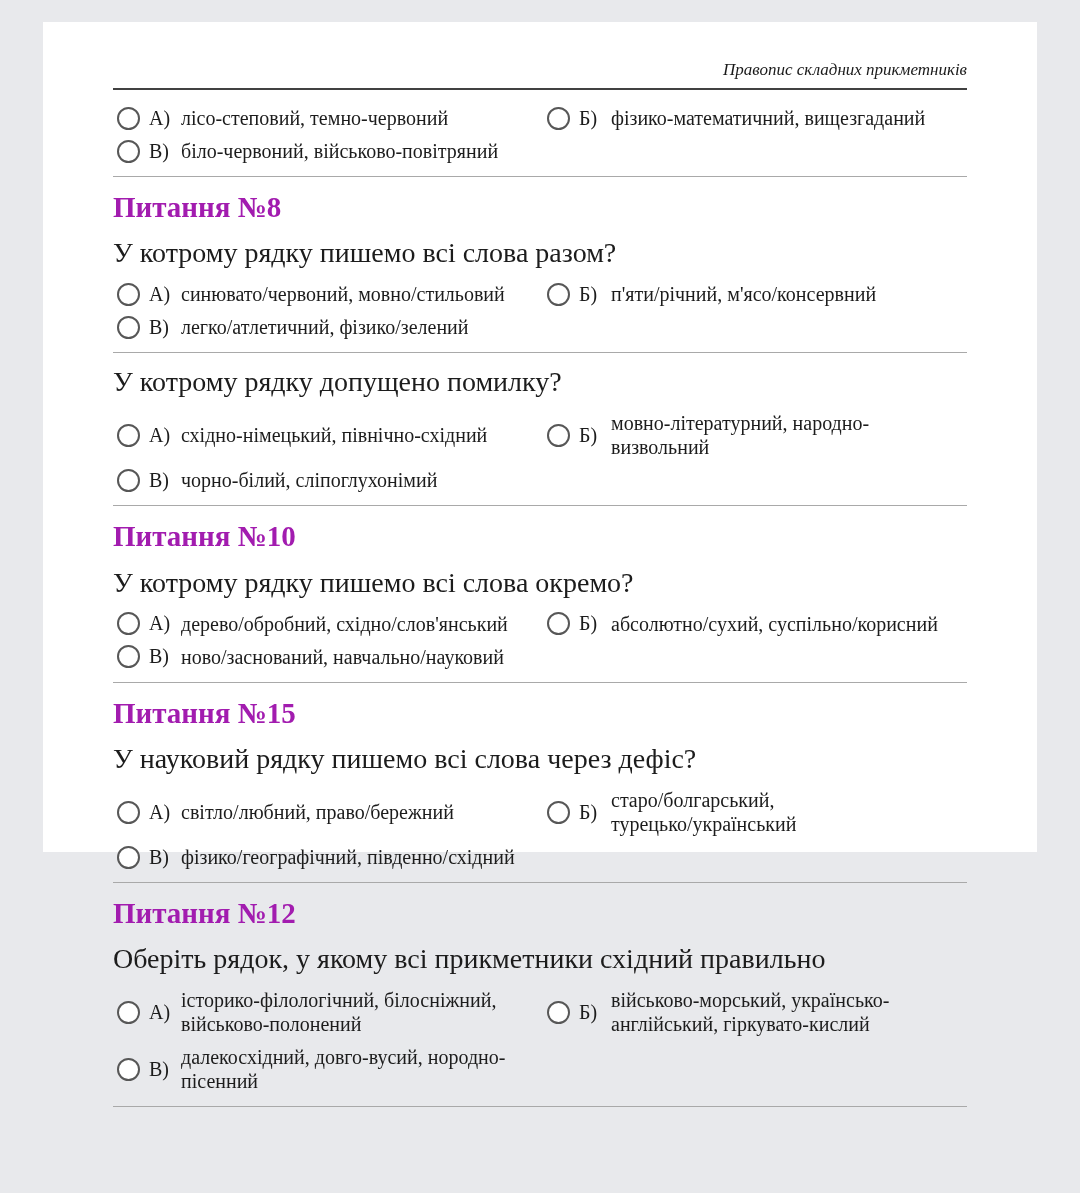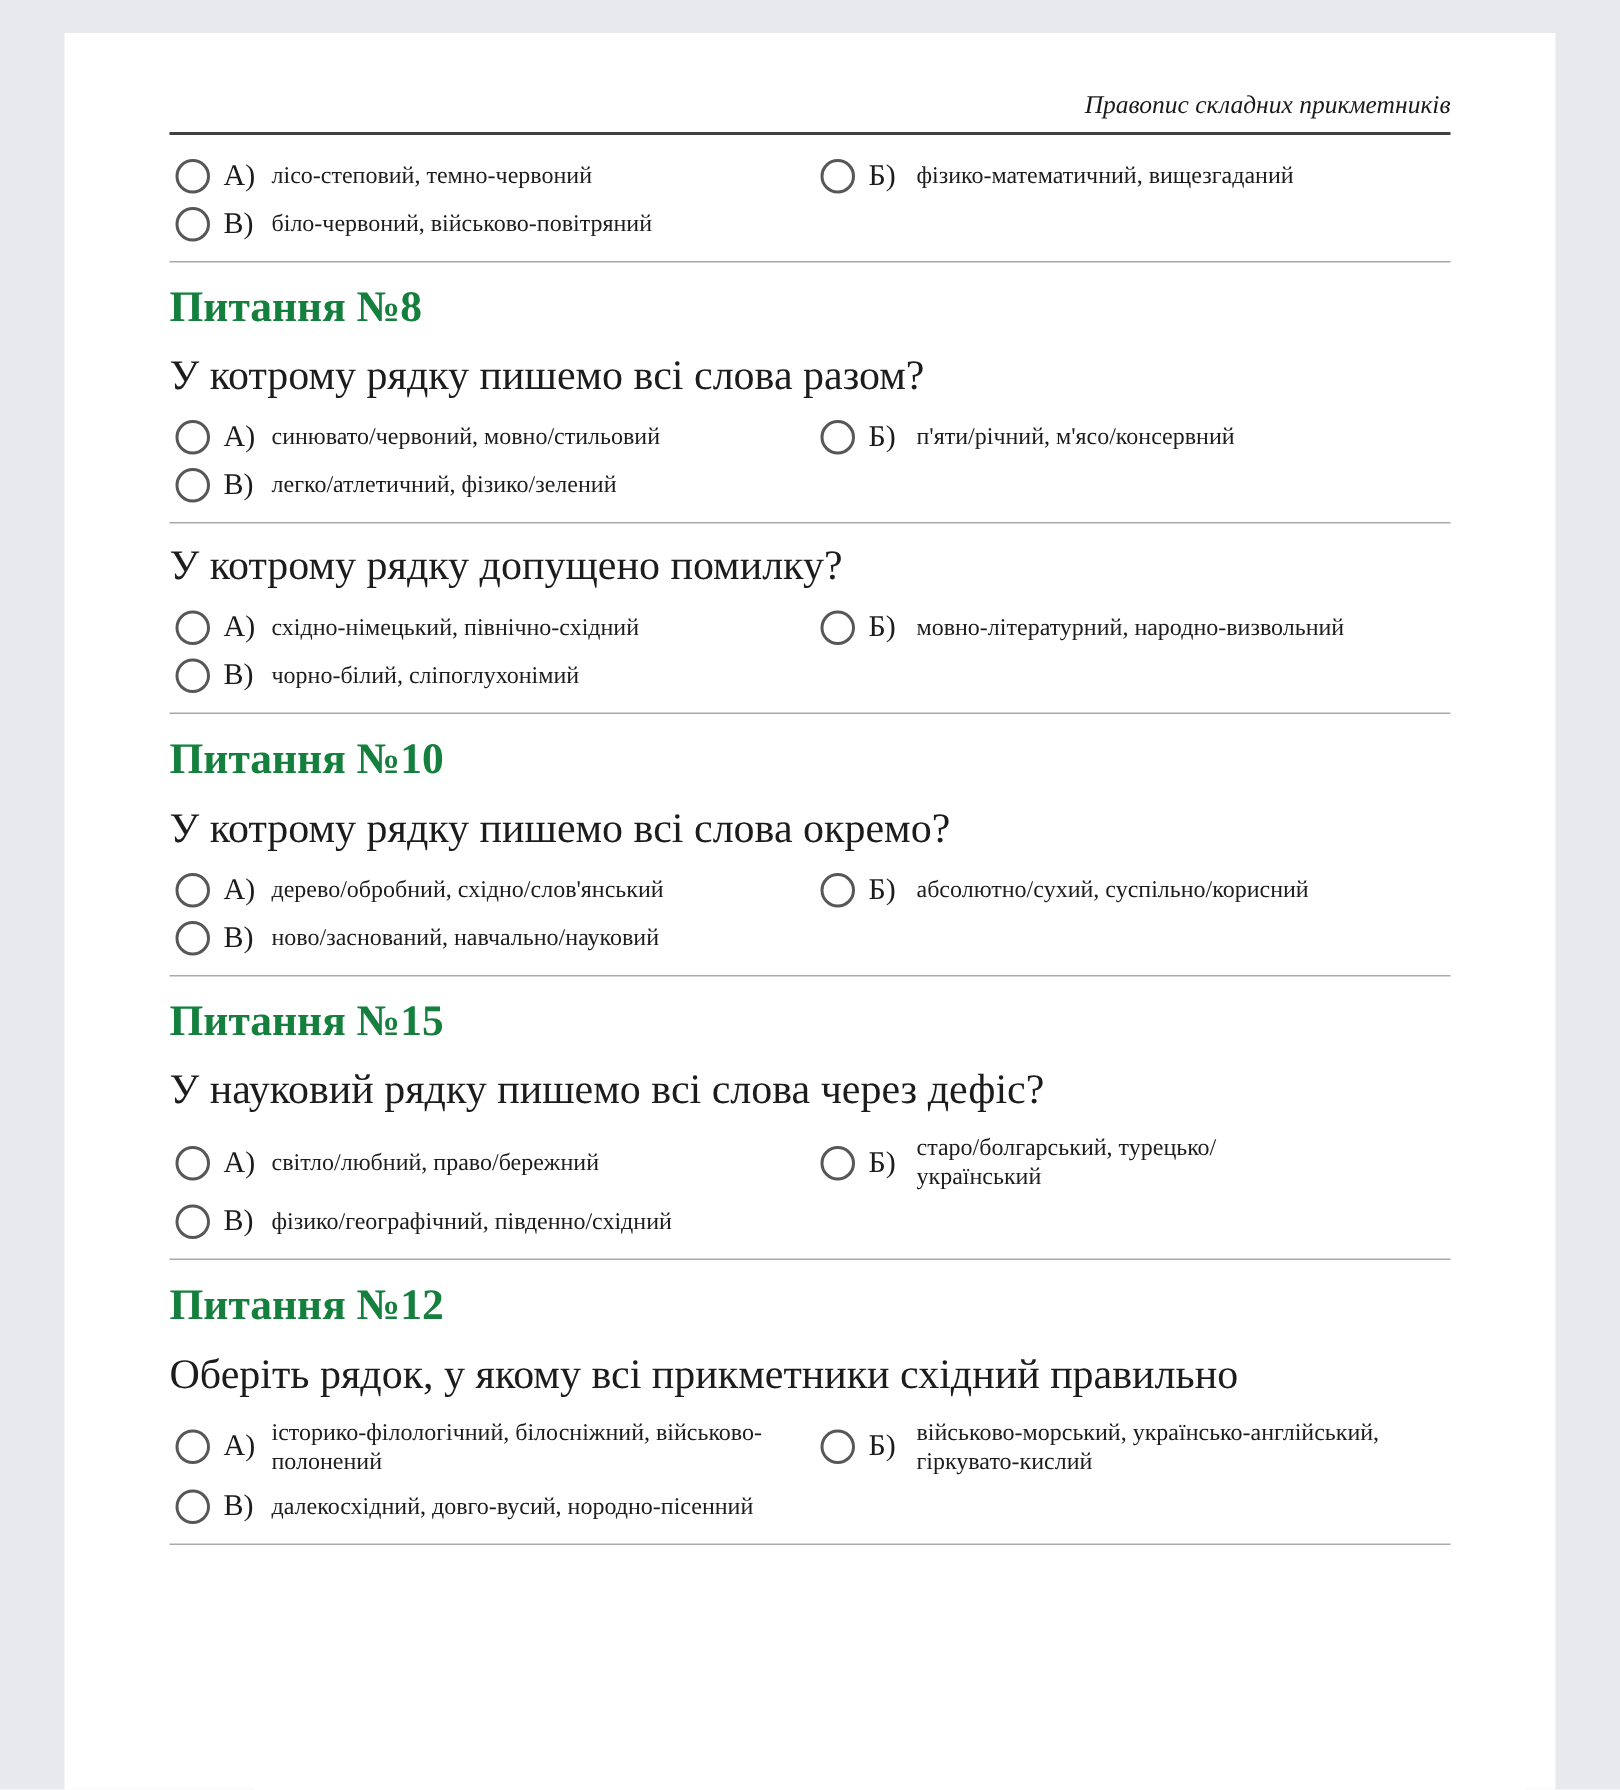--- a/index.html
+++ b/index.html
@@ -6,21 +6,21 @@
   body{
     width:1080px;height:1193px;
     background:#e8e9ec;
     font-family:"Liberation Serif","DejaVu Serif",serif;
     color:#1c1c1c;
     position:relative;
     overflow:hidden;
   }
   .page{
     position:absolute;left:43px;top:22px;
-    width:994px;height:1171px;
+    width:994px;height:830px;
     background:#ffffff;
     box-sizing:border-box;
     padding:38px 70px 0 70px;
   }
   .header-row{
     text-align:right;
     padding-bottom:8px;
     border-bottom:2px solid #414141;
   }
   .header-title{
@@ -29,21 +29,21 @@
     color:#1a1a1a;
   }
   .sep{
     border:none;
     border-top:1px solid #a9a9a9;
     margin:0;
   }
   .q-title{
     font-size:29px;
     font-weight:bold;
-    color:#15803d;
+    color:#a21caf;
     margin:14px 0 0 0;
     line-height:1.15;
   }
   .q-prompt{
     font-size:28px;
     margin:11px 0 0 0;
     line-height:1.25;
   }
   .options-grid{
     display:grid;
@@ -68,21 +68,21 @@
     border-radius:50%;
     background:#fff;
     margin-right:9px;
   }
   .opt-label{
     flex:0 0 auto;
     font-size:20px;
     width:32px;
   }
   .opt-text{
-    font-size:16px;
+    font-size:20px;
     line-height:1.2;
   }
   .col1 .opt-text{max-width:365px;}
   .col2 .opt-text{max-width:360px;}
   .sec-q11 .col2 .opt-text{max-width:240px;font-family:Liberation Serif, serif;}
 </style>
 </head>
 <body>
 
 <div class="page">

